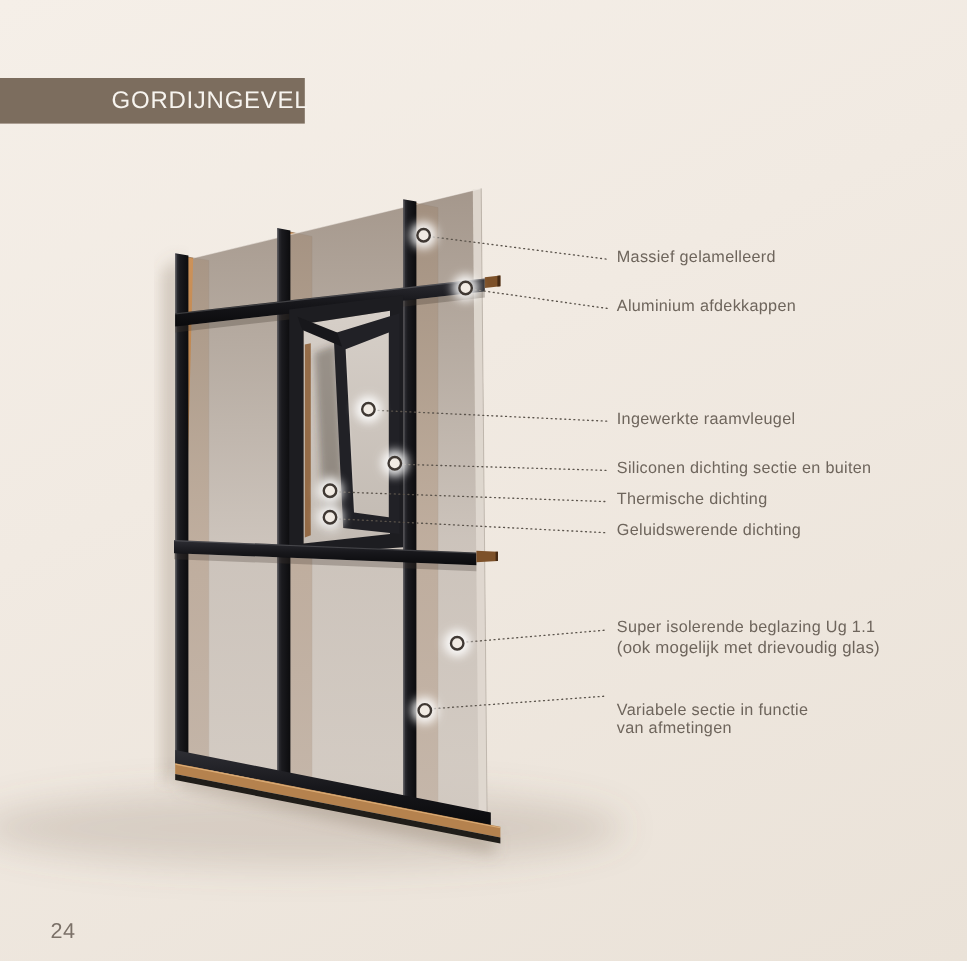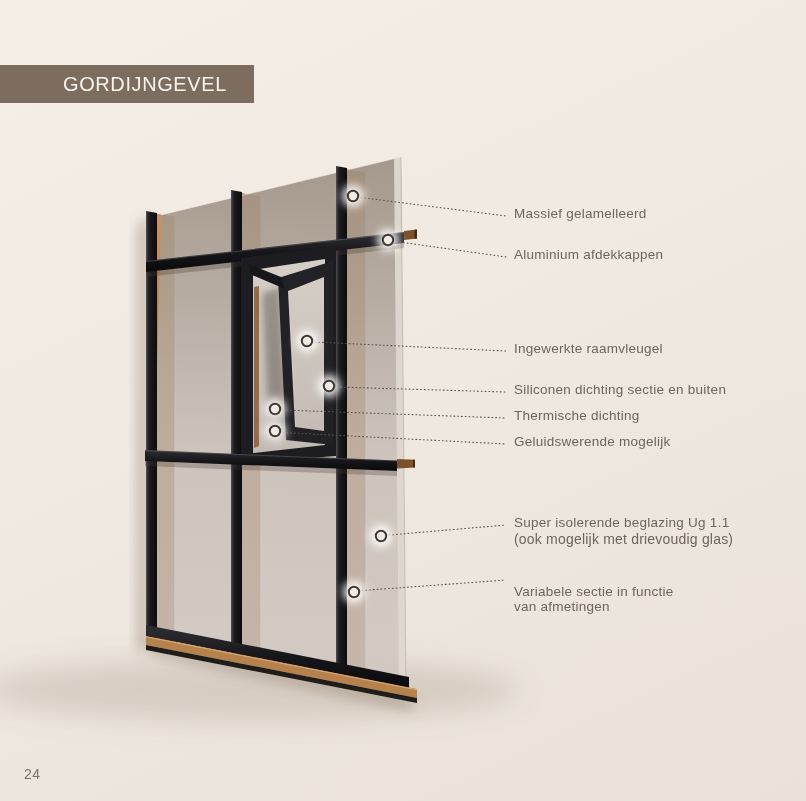--- a/index.html
+++ b/index.html
@@ -8,26 +8,26 @@
     background:linear-gradient(155deg,#f5efe8 0%,#f1eae2 40%,#eae2d8 100%);
     font-family:"Liberation Sans",sans-serif;
   }
   .eyebrow{
     position:absolute;left:96px;top:45px;
     font-size:11.5px;letter-spacing:4.5px;color:#8b8279;margin-top:40px;
   }
   .banner{
     position:absolute;left:0;top:65px;width:254px;height:38px;
     background:#7c6d5e;color:#f7f4ef;
-    display:flex;align-items:center;box-sizing:border-box;padding-left:63px;
+    display:flex;align-items:center;box-sizing:border-box;padding-left:93px;
     font-size:20px;letter-spacing:0.6px;
   }
   .page-number{
-    position:absolute;left:24px;top:766px;
-    font-size:14px;color:#7b7168;letter-spacing:0.5px;
+    position:absolute;left:42px;top:766px;
+    font-size:18px;color:#7b7168;letter-spacing:0.5px;
   }
   .facade-svg{position:absolute;left:0;top:0;width:806px;height:801px;}
   .callout-label{
     position:absolute;left:514px;color:#6e655c;
     font-size:13.5px;letter-spacing:0.25px;white-space:nowrap;line-height:15px;
   }
   .callout-sub{font-size:14px;letter-spacing:0.2px;margin-top:2px;color:#6e655c;}
 </style>
 </head>
 <body>
@@ -185,21 +185,21 @@
       <circle cx="354" cy="592" r="5.2" fill="#f1ebe4" stroke="#3f3833" stroke-width="2"></circle>
     </g>
   </g>
 </svg>
 
 <div class="callout-label" style="top:206px">Massief gelamelleerd</div>
 <div class="callout-label" style="top:247px">Aluminium afdekkappen</div>
 <div class="callout-label" style="top:341px">Ingewerkte raamvleugel</div>
 <div class="callout-label" style="top:382px">Siliconen dichting sectie en buiten</div>
 <div class="callout-label" style="top:408px">Thermische dichting</div>
-<div class="callout-label" style="top:434px">Geluidswerende mogelijk</div>
+<div class="callout-label" style="top:434px">Geluidswerende dichting</div>
 <div class="callout-label" style="top:515px">
   <div>Super isolerende beglazing Ug 1.1</div>
   <div class="callout-sub">(ook mogelijk met drievoudig glas)</div>
 </div>
 <div class="callout-label" style="top:584px">
   <div>Variabele sectie in functie</div>
   <div>van afmetingen</div>
 </div>
 
 <div class="page-number">24</div>

